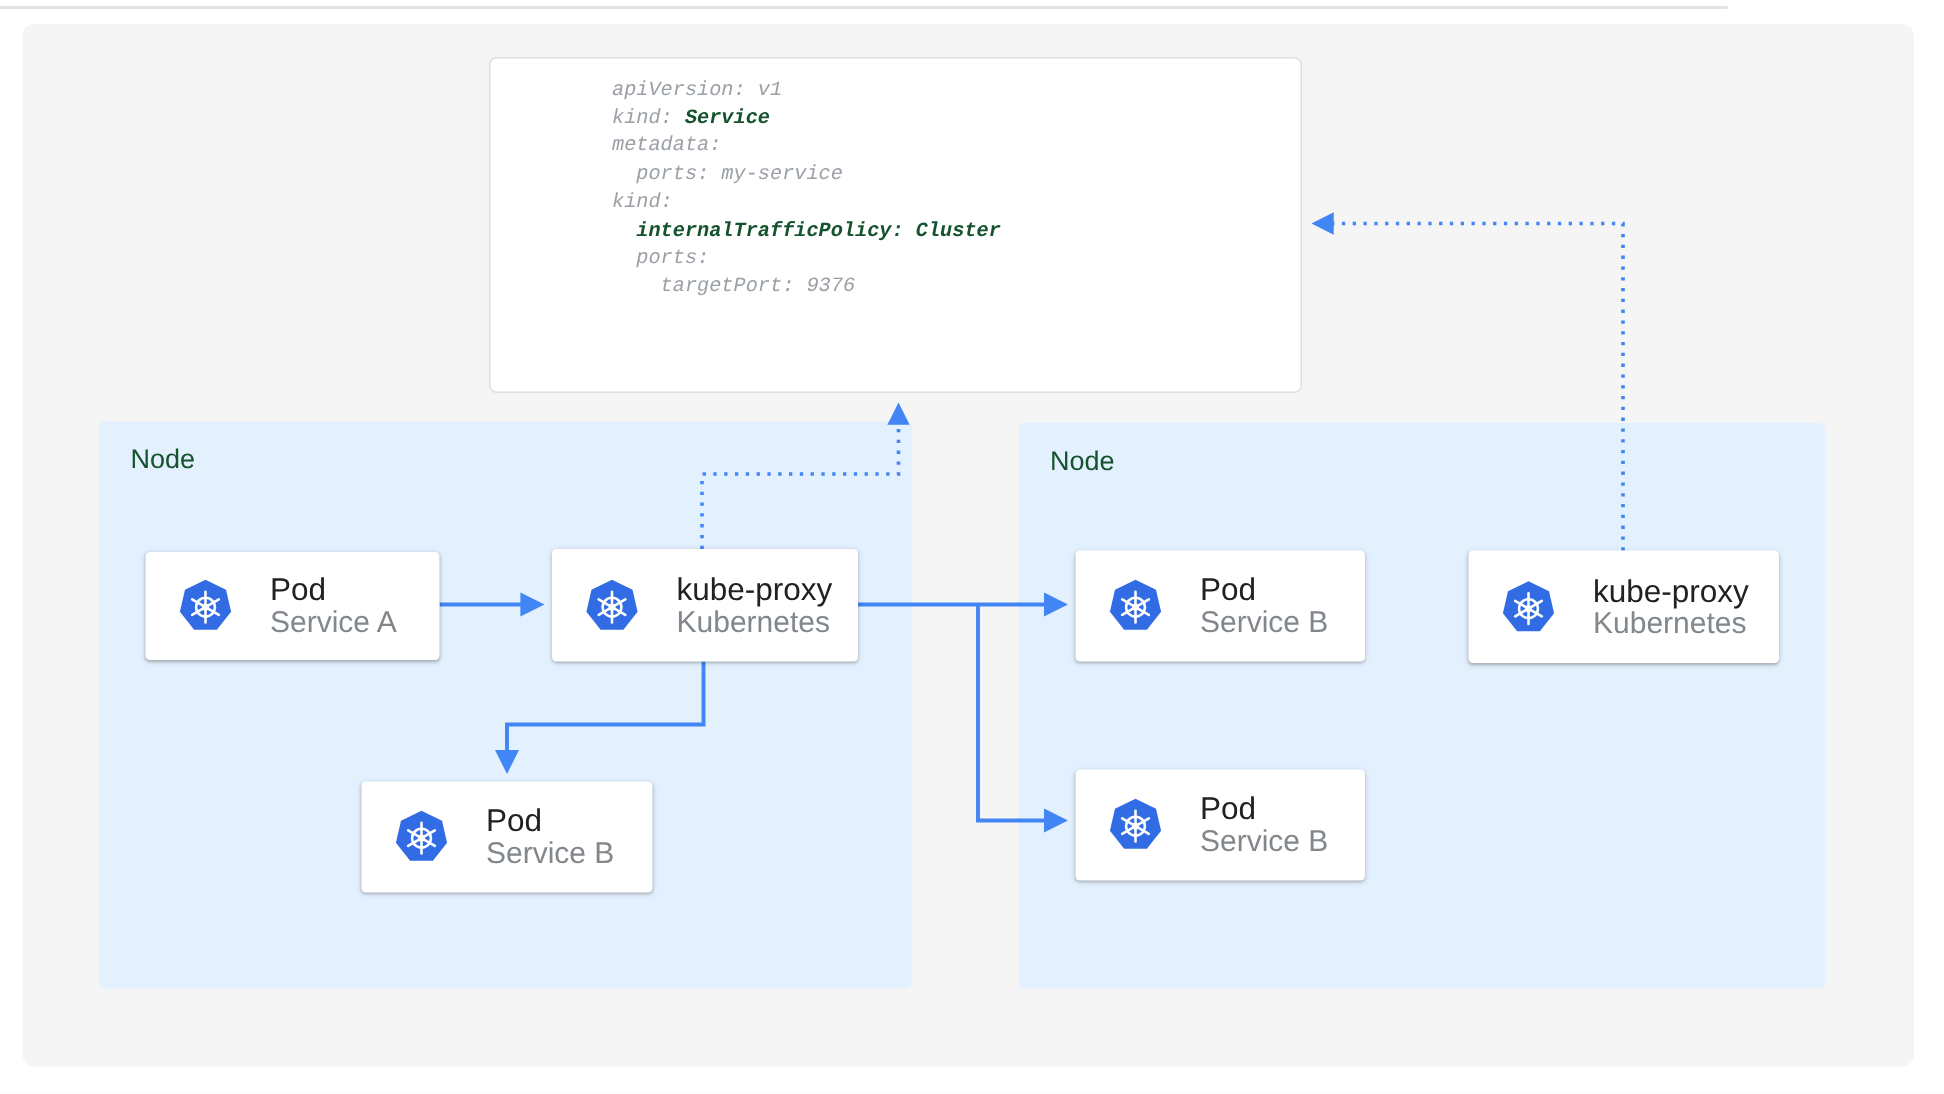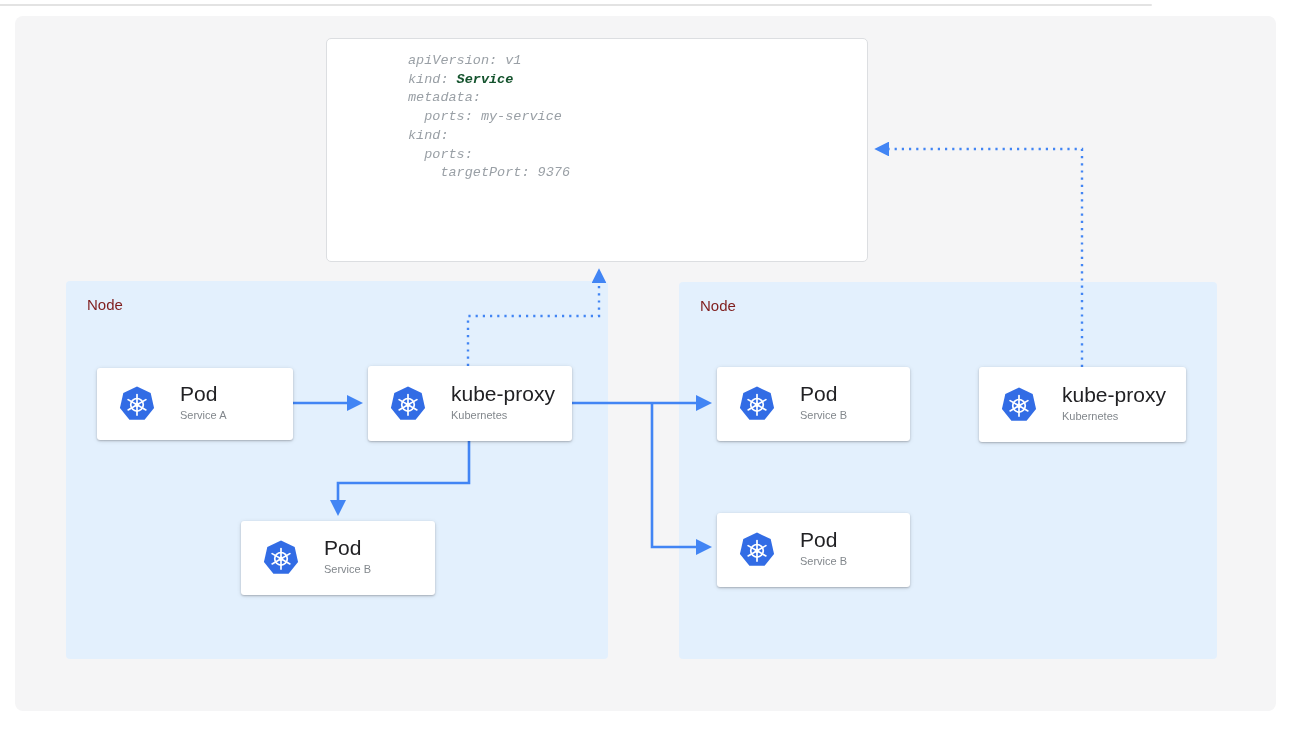--- a/index.html
+++ b/index.html
@@ -13,29 +13,29 @@
               border:1px solid #dcdee1;border-radius:5px;box-sizing:border-box;
               padding:13px 0 4px 81px;}
   .code-line{font-family:"Liberation Mono",monospace;font-style:italic;font-size:13.5px;
              line-height:18.7px;color:#9aa0a6;white-space:pre;}
   .code-line b{color:#14532d;font-weight:bold;}
 
   
   .node{position:absolute;background:#e3f0fd;border-radius:4px;}
   .node-left{left:66px;top:281px;width:542px;height:378px;}
   .node-right{left:679px;top:282px;width:538px;height:377px;}
-  .node-label{position:absolute;left:21px;top:15px;font-size:15px;color:#7f1d1d;}
+  .node-label{position:absolute;left:21px;top:15px;font-size:18px;color:#14532d;}
 
   
   .card{position:absolute;background:#ffffff;border-radius:3px;display:flex;align-items:center;
         box-shadow:0 1px 2px rgba(0,0,0,.22),0 1px 5px rgba(0,0,0,.10);}
   .card .k8s{width:38px;height:38px;margin-left:21px;flex:0 0 auto;}
   .card .txt{margin-left:24px;display:flex;flex-direction:column;}
   .card .title{font-size:21px;line-height:23px;color:#212124;}
-  .card .subtitle{font-size:11px;line-height:21px;color:#82878c;}
+  .card .subtitle{font-size:20px;line-height:21px;color:#82878c;}
 
   .card-pod-a{left:97px;top:368px;width:196px;height:72px;}
   .card-kp-left{left:368px;top:366px;width:204px;height:75px;}
   .card-pod-b-left{left:241px;top:521px;width:194px;height:74px;}
   .card-pod-b-r1{left:717px;top:367px;width:193px;height:74px;}
   .card-pod-b-r2{left:717px;top:513px;width:193px;height:74px;}
   .card-kp-right{left:979px;top:367px;width:207px;height:75px;}
 
   .arrows{position:absolute;left:0;top:0;width:1296px;height:729px;pointer-events:none;}
   .hidden-defs{position:absolute;width:0;height:0;overflow:hidden;}
@@ -72,20 +72,21 @@
   <div class="node node-right">
     <div class="node-label">Node</div>
   </div>
 
   <div class="code-block">
     <div class="code-line"><span>apiVersion: v1</span><b></b></div>
     <div class="code-line"><span>kind: </span><b>Service</b></div>
     <div class="code-line"><span>metadata:</span><b></b></div>
     <div class="code-line"><span>  ports: my-service</span><b></b></div>
     <div class="code-line"><span>kind:</span><b></b></div>
+    <div class="code-line"><span>  </span><b>internalTrafficPolicy: Cluster</b></div>
     <div class="code-line"><span>  ports:</span><b></b></div>
     <div class="code-line"><span>    targetPort: 9376</span><b></b></div>
   </div>
 
   <svg class="arrows" viewBox="0 0 1296 729">
     <defs>
       <marker id="arrow-head" viewBox="0 0 10 10" refX="7.5" refY="5" markerWidth="6.2" markerHeight="6.2" orient="auto-start-reverse">
         <path d="M0,0 L10,5 L0,10 z" fill="#4285f4"></path>
       </marker>
     </defs>

